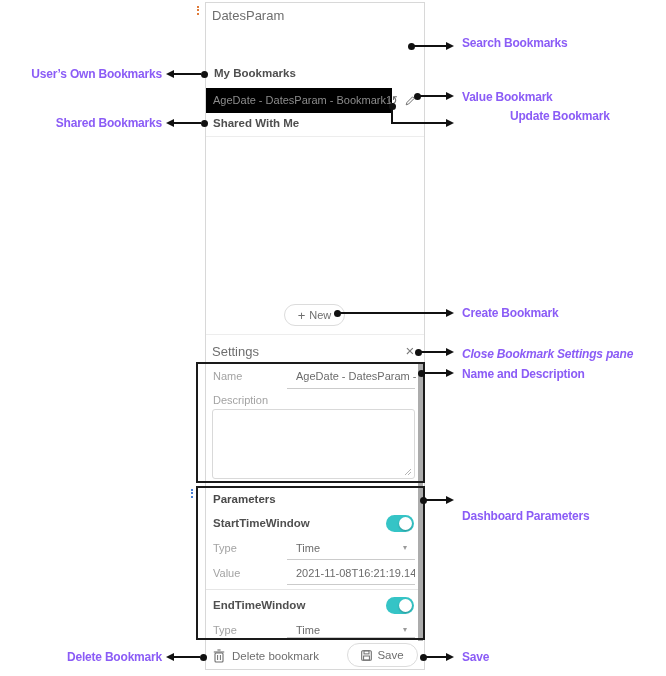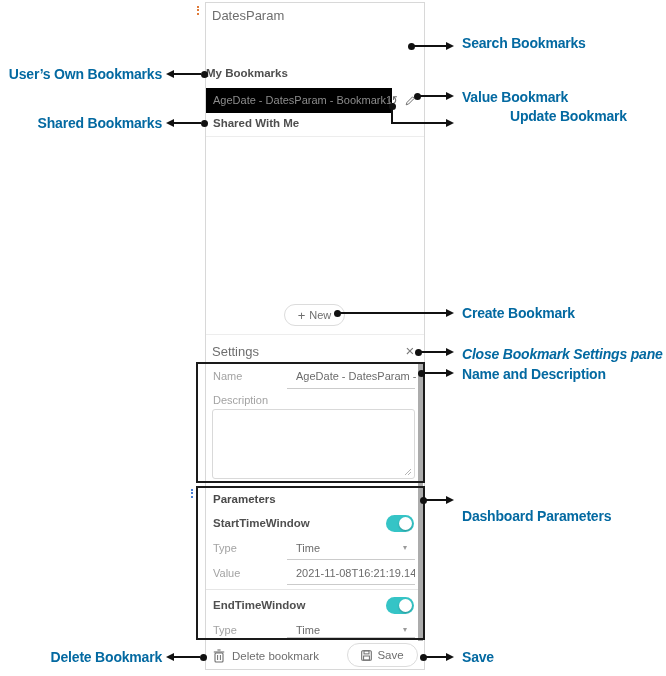--- a/index.html
+++ b/index.html
@@ -48,21 +48,21 @@
               color: #6e6e6e; cursor: pointer; }
   .save-btn span { font-size: 11.5px; }
   .scrollbar { left: 212px; top: 360px; width: 5px; height: 278px; background: #acacac; }
 
   
   .ann-box { position: absolute; border: 2px solid #1a1a1a; background: transparent; pointer-events: none; }
   .box-settings { left: 196px; top: 362px; width: 229px; height: 121px; }
   .box-params   { left: 196px; top: 486px; width: 229px; height: 154px; }
 
   
-  .ann-label { position: absolute; font-size: 14px; font-weight: 700; color: #0369a1; white-space: nowrap;
+  .ann-label { position: absolute; font-size: 12px; font-weight: 700; color: #8b5cf6; white-space: nowrap;
                line-height: 18px; letter-spacing: -0.2px; }
   .ann-label.right-side { left: 462px; }
   .ann-label.left-side { right: 504px; text-align: right; }
   .dot { position: absolute; width: 7px; height: 7px; border-radius: 50%; background: #111; }
   .aline { position: absolute; height: 2px; background: #111; }
   .vline { position: absolute; width: 2px; background: #111; }
   .head-r { position: absolute; width: 0; height: 0; border-top: 4px solid transparent;
             border-bottom: 4px solid transparent; border-left: 8px solid #111; }
   .head-l { position: absolute; width: 0; height: 0; border-top: 4px solid transparent;
             border-bottom: 4px solid transparent; border-right: 8px solid #111; }
@@ -75,21 +75,21 @@
 </head>
 <body>
 
 <div class="canvas">
 
   <div class="panel">
 
     <div class="abs p-title">DatesParam</div>
 
 
-    <div class="abs sec-label" style="left:0; top:64px;">My Bookmarks</div>
+    <div class="abs sec-label" style="left:8px; top:64px;">My Bookmarks</div>
 
     <div class="abs bm-row">
       <div class="bm-name">AgeDate - DatesParam - Bookmark1</div>
       <div class="bm-ico undo-g" style="left:181px;">
         <span>↺</span>
       </div>
       <div class="bm-ico" style="left:199px;">
         <svg width="11" height="11" viewBox="0 0 11 11">
           <path d="M1.2 9.8 L2 7.4 L7.6 1.8 L9.2 3.4 L3.6 9 Z" fill="none" stroke="#6e6e6e" stroke-width="1"></path>
         </svg>

